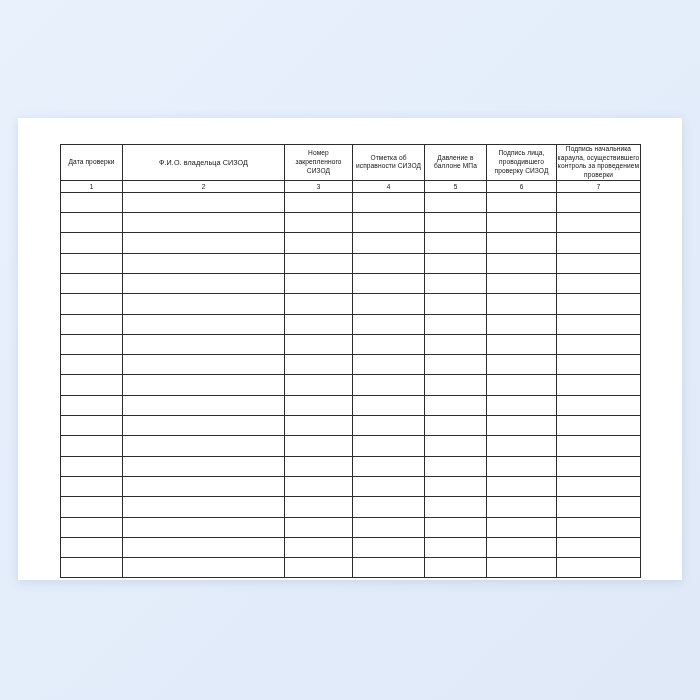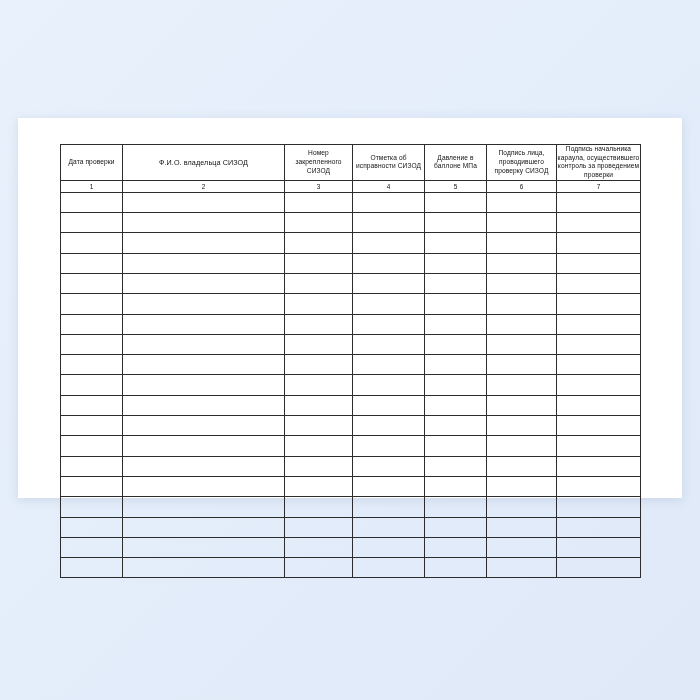--- a/index.html
+++ b/index.html
@@ -19,21 +19,21 @@
     width: 700px;
     height: 700px;
     background: linear-gradient(135deg, #e9f1fc 0%, #e4edfa 45%, #dfe9f8 100%);
   }
 
   .page {
     position: absolute;
     left: 18px;
     top: 118px;
     width: 664px;
-    height: 380px;
+    height: 462px;
     background: #ffffff;
     box-shadow: 0 2px 10px rgba(90, 120, 160, 0.18);
   }
 
   .sheet {
     position: absolute;
     left: 42px;
     top: 26px;
     width: 580px;
     height: 412px;

